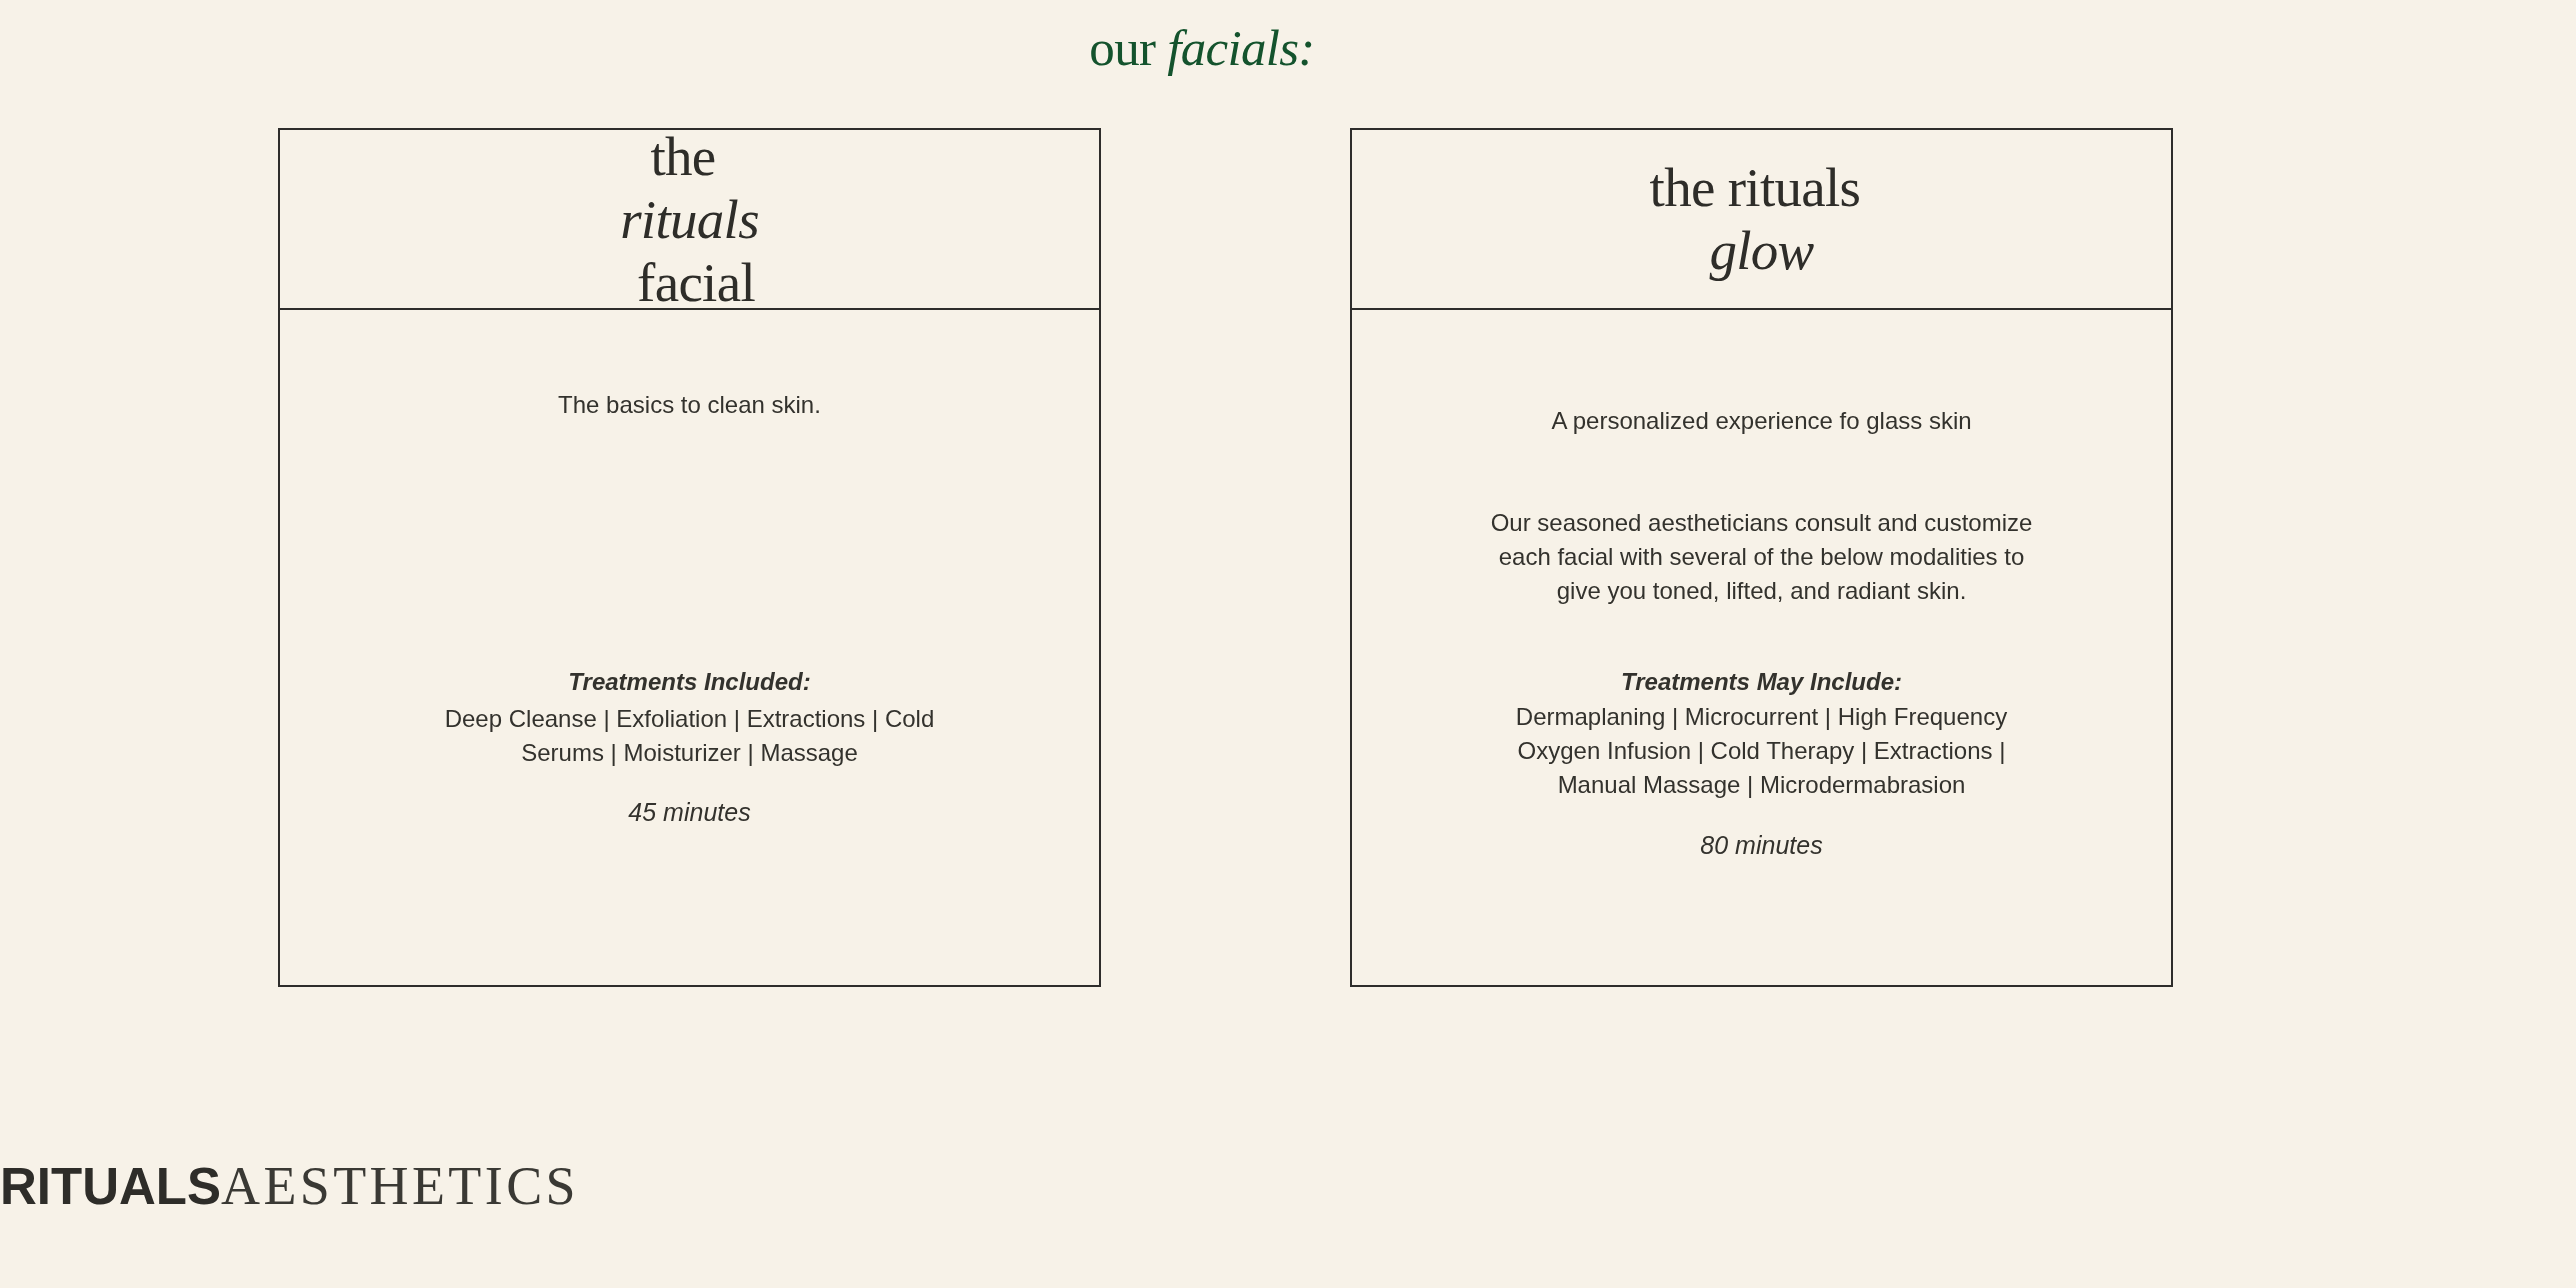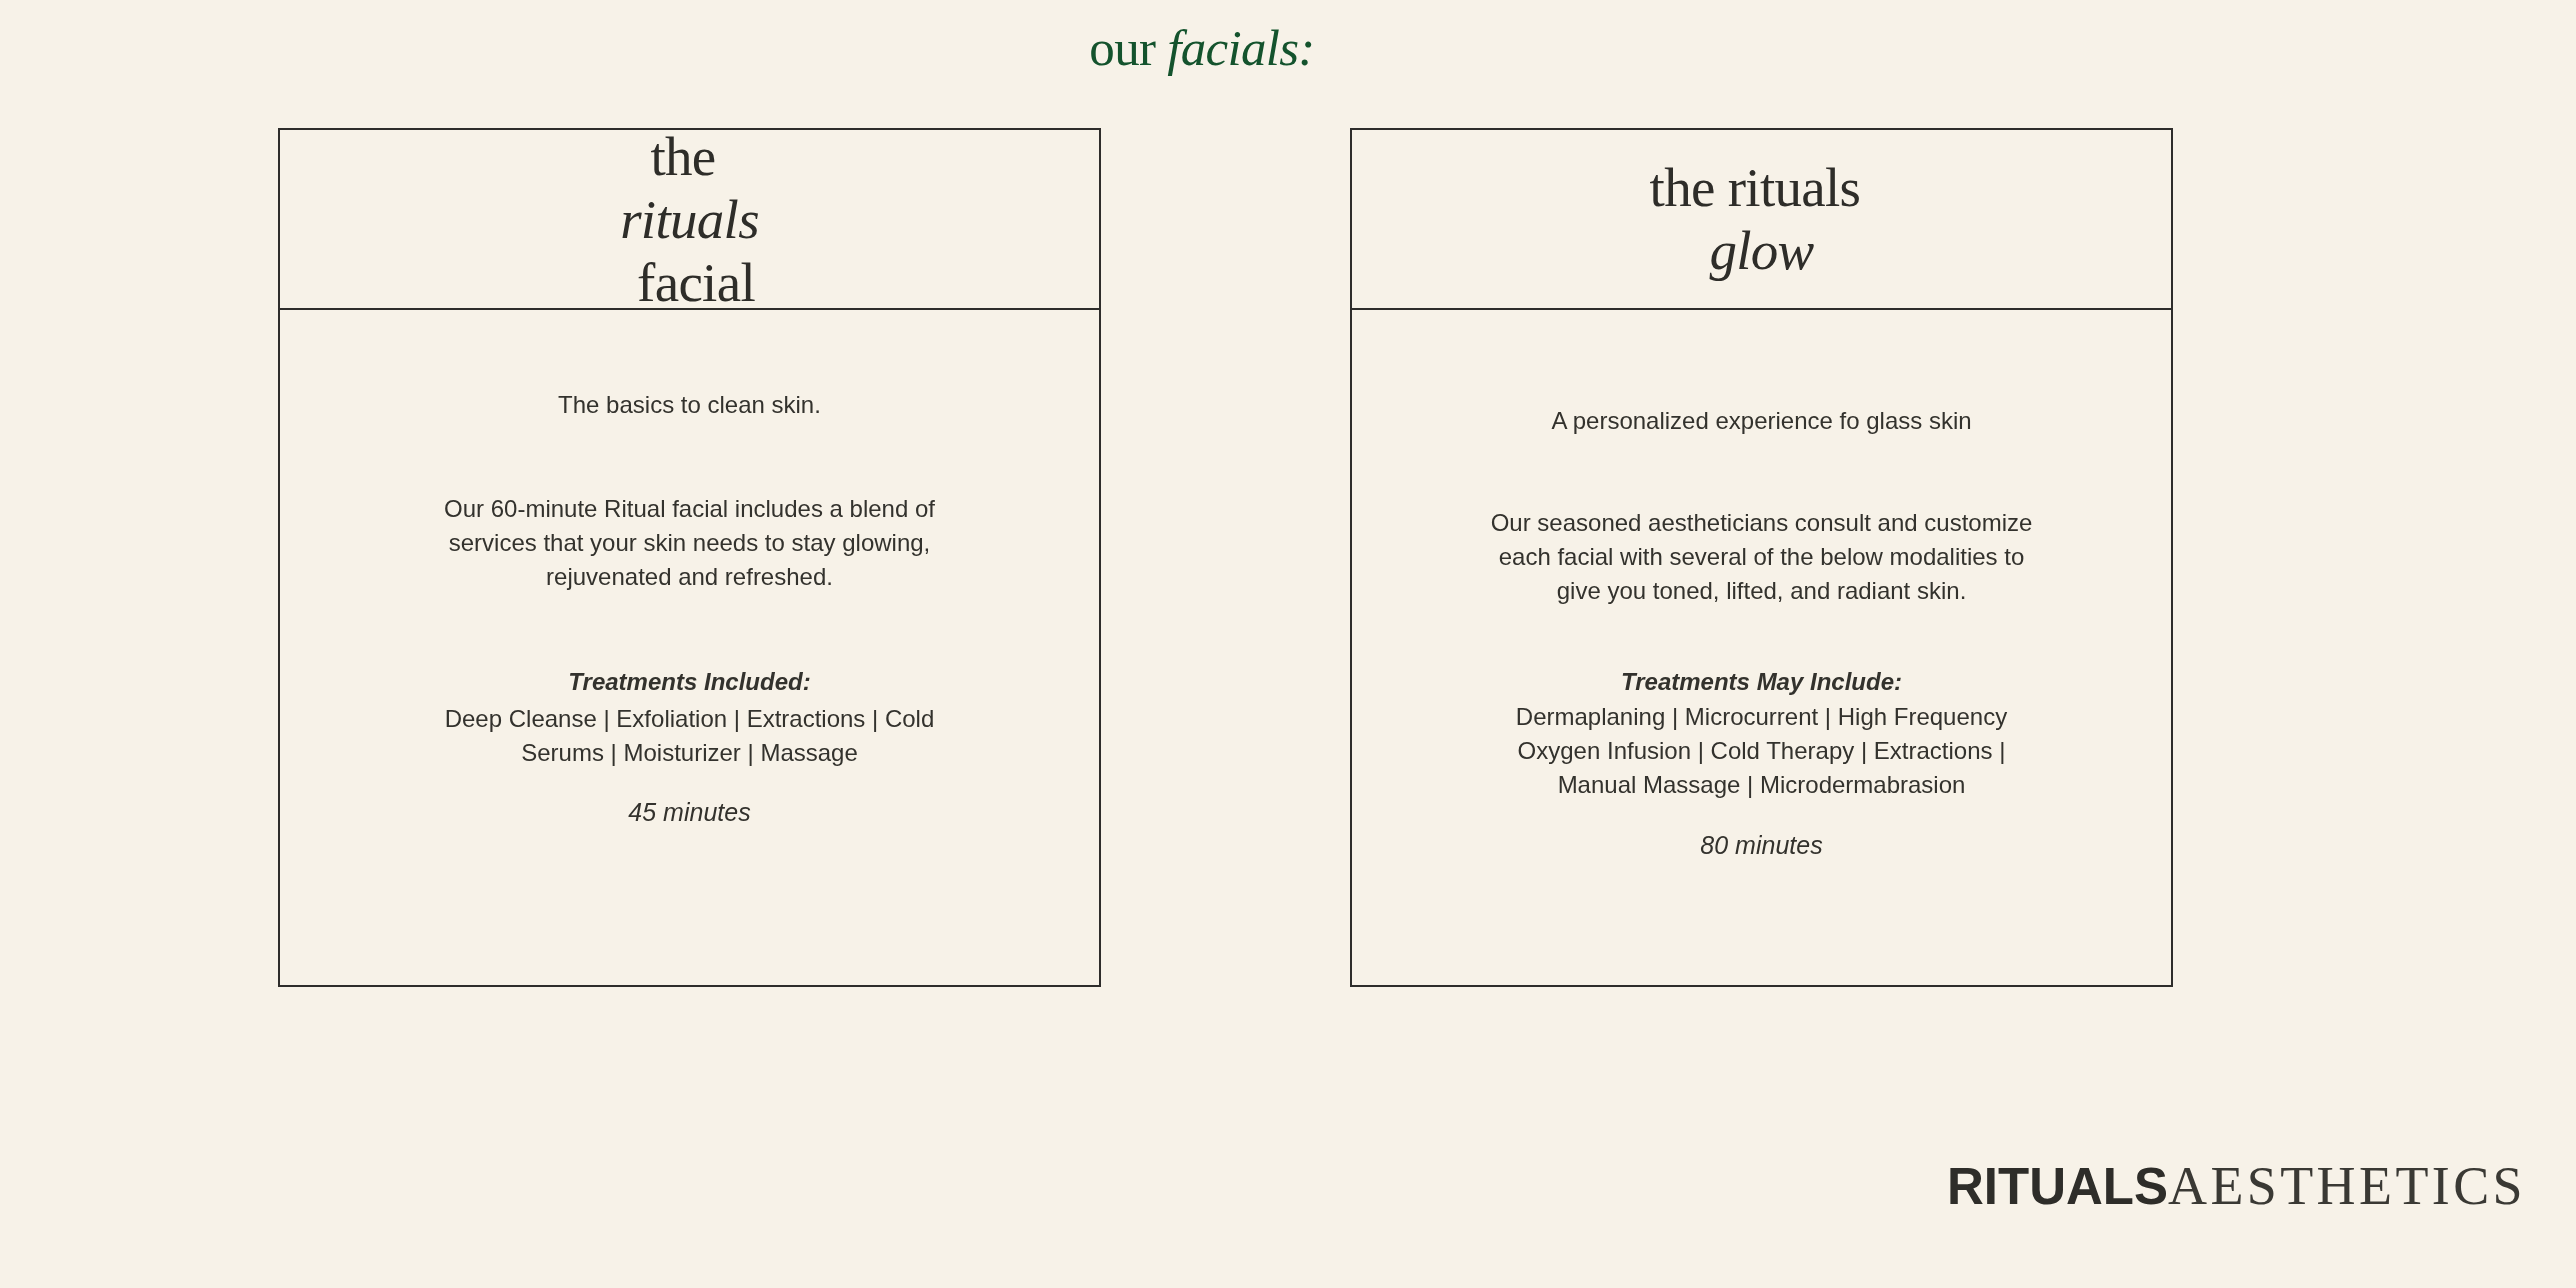--- a/index.html
+++ b/index.html
@@ -87,21 +87,21 @@
   .card-right .treat-label  { top: 535px; }
   .card-right .treat-block  { top: 570px; }
   .card-right .duration     { top: 698px; }
 
   
   .brand {
     position: absolute;
     top: 1155px;
     left: 0;
     width: 2526px;
-    text-align: right;
+    text-align: left;
     white-space: nowrap;
   }
   .brand-bold {
     font-family: "Liberation Sans", sans-serif;
     font-weight: 700;
     font-size: 51px;
     letter-spacing: 0px;
     color: #2E2D29;
   }
   .brand-light {
@@ -117,25 +117,20 @@
 
 <div>
 
   <h1 class="page-title"><span>our </span><span class="italic">facials:</span></h1>
 
   <section class="card card-left">
     <div class="card-header"><span>the </span><span class="italic">rituals</span><span> facial</span></div>
 
     <div class="card-text tagline">The basics to clean skin.</div>
 
-    <div class="card-text desc-block">
-      <div>Our 60-minute Ritual facial includes a blend of</div>
-      <div>services that your skin needs to stay glowing,</div>
-      <div>rejuvenated and refreshed.</div>
-    </div>
 
     <div class="card-text treat-label">Treatments Included:</div>
 
     <div class="card-text treat-block">
       <div>Deep Cleanse | Exfoliation | Extractions | Cold</div>
       <div>Serums | Moisturizer | Massage</div>
       <div></div>
     </div>
 
     <div class="card-text duration">45 minutes</div>

